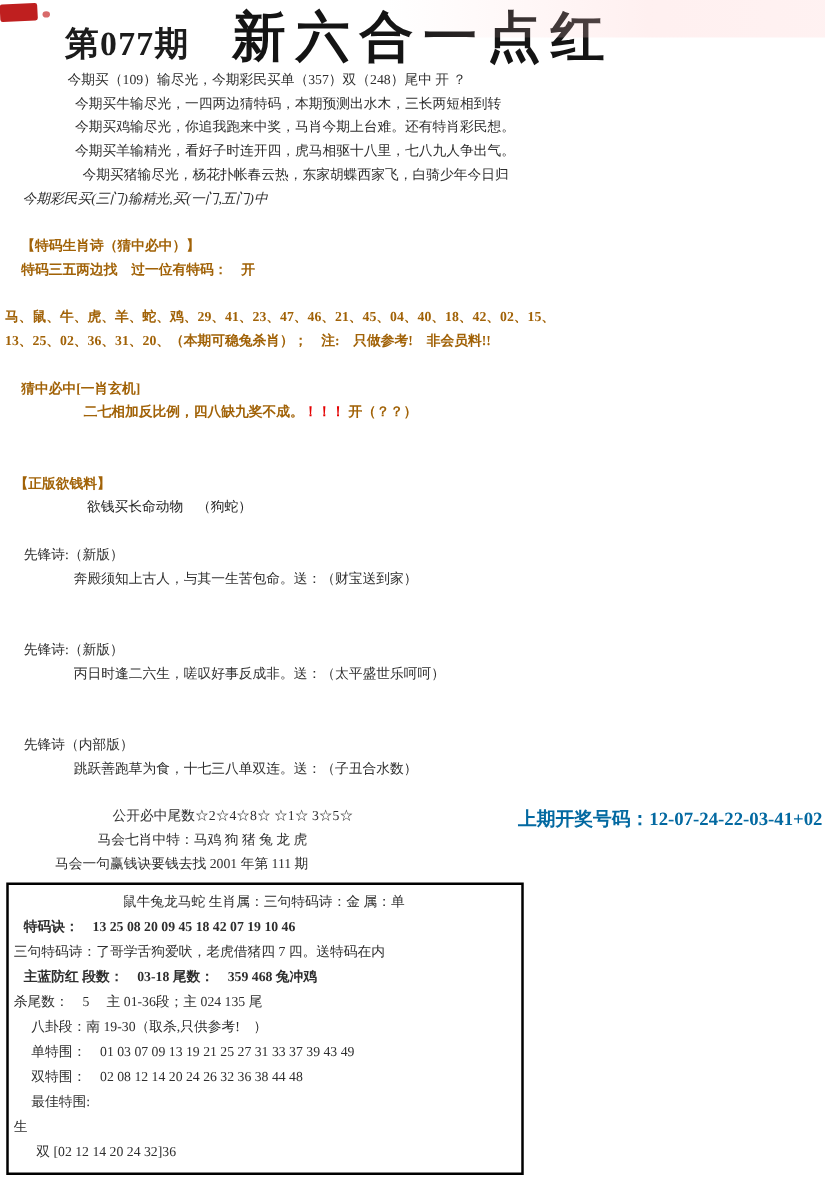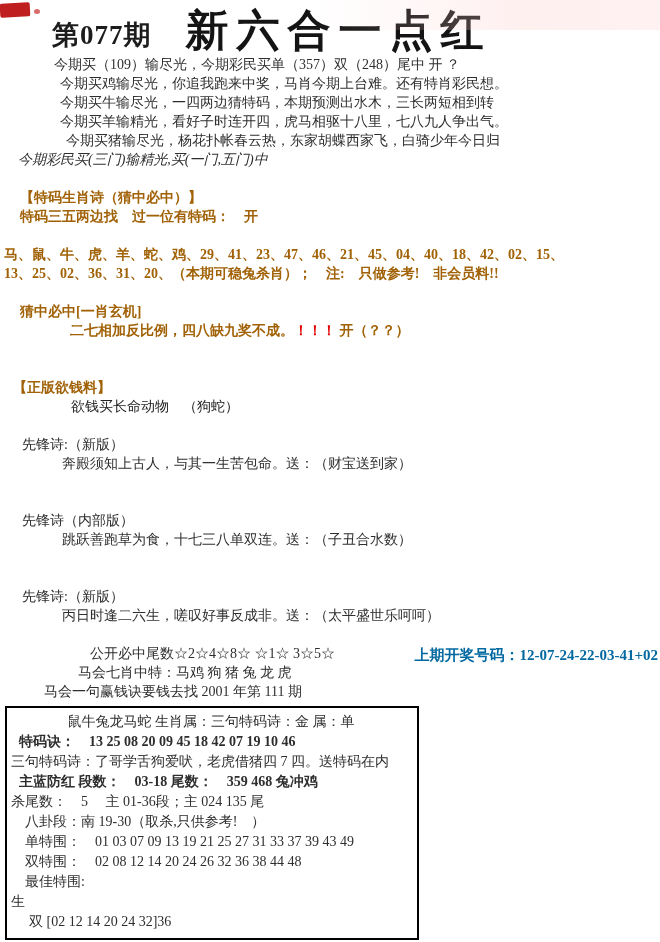--- a/index.html
+++ b/index.html
@@ -10,21 +10,21 @@
   }
   .wash{position:absolute;top:0;right:0;width:350px;height:30px;
     background:linear-gradient(90deg, rgba(255,205,205,0) 0%, rgba(255,205,205,.30) 60%, rgba(255,225,225,.45) 100%);}
   .blob{position:absolute;left:0;top:3px;width:30px;height:14px;background:#bf1f1f;border-radius:2px;transform:rotate(-3deg);}
   .speck{position:absolute;left:34px;top:9px;width:6px;height:5px;background:#d86a6a;border-radius:50%;}
 
   header{display:flex;align-items:flex-end;padding:8px 0 2px 52px;}
   .issue{font-size:27px;font-weight:bold;color:#1c1c1c;letter-spacing:1px;}
   .title{font-size:43px;font-weight:bold;color:#141414;margin-left:34px;letter-spacing:8px;line-height:1.05;}
 
-  .ln{font-size:14px;line-height:19px;white-space:pre-wrap;}
+  .ln{font-size:11px;line-height:19px;white-space:pre-wrap;}
   .b{font-weight:bold;color:#a16207;}
   .red{color:#e40000;}
 
   .poem .ln{padding-left:60px;}
   .poem .ln.p1{padding-left:54px;}
   .poem .ln.p5{padding-left:66px;}
   .poem .ln.p6{padding-left:18px;font-style:italic;}
 
   .sx-head{padding-left:6px;}
   .sx-head .hint{}
@@ -59,22 +59,22 @@
 <div class="blob"></div>
 <div class="speck"></div>
 
 <header>
   <span class="issue">第077期</span>
   <span class="title">新六合一点红</span>
 </header>
 
 <section class="poem">
   <div class="ln p1">今期买（109）输尽光，今期彩民买单（357）双（248）尾中 开 ？</div>
+  <div class="ln">今期买牛输尽光，一四两边猜特码，本期预测出水木，三长两短相到转</div>
   <div class="ln">今期买鸡输尽光，你追我跑来中奖，马肖今期上台难。还有特肖彩民想。</div>
-  <div class="ln">今期买牛输尽光，一四两边猜特码，本期预测出水木，三长两短相到转</div>
   <div class="ln">今期买羊输精光，看好子时连开四，虎马相驱十八里，七八九人争出气。</div>
   <div class="ln p5">今期买猪输尽光，杨花扑帐春云热，东家胡蝶西家飞，白骑少年今日归</div>
   <div class="ln p6">今期彩民买(三门)输精光,买(一门,五门)中</div>
 </section>
 
 <section>
   <div class="ln sx-head">
     <span class="b">【特码生肖诗（猜中必中）】</span>
     <span class="b hint">特码三五两边找　过一位有特码：　开</span>
   </div>
@@ -90,26 +90,26 @@
   <span class="b">【正版欲钱料】</span>
   <span class="yt">欲钱买长命动物　（狗蛇）</span>
 </section>
 
 <section>
   <div class="ln xf">
     <span>先锋诗:（新版）</span>
     <span class="xft">奔殿须知上古人，与其一生苦包命。送：（财宝送到家）</span>
   </div>
   <div class="ln xf">
+    <span>先锋诗:（新版）</span>
+    <span class="xft">丙日时逢二六生，嗟叹好事反成非。送：（太平盛世乐呵呵）</span>
+  </div>
+  <div class="ln xf">
     <span>先锋诗（内部版）</span>
     <span class="xft">跳跃善跑草为食，十七三八单双连。送：（子丑合水数）</span>
-  </div>
-  <div class="ln xf">
-    <span>先锋诗:（新版）</span>
-    <span class="xft">丙日时逢二六生，嗟叹好事反成非。送：（太平盛世乐呵呵）</span>
   </div>
 </section>
 
 <section class="mid">
   <div class="ln weishu">公开必中尾数☆2☆4☆8☆ ☆1☆ 3☆5☆</div>
   <div class="lastdraw">上期开奖号码：12-07-24-22-03-41+02</div>
   <div class="ln qixiao">马会七肖中特：马鸡 狗 猪 兔 龙 虎</div>
   <div class="ln yingqian">马会一句赢钱诀要钱去找 2001 年第 111 期</div>
 </section>
 

